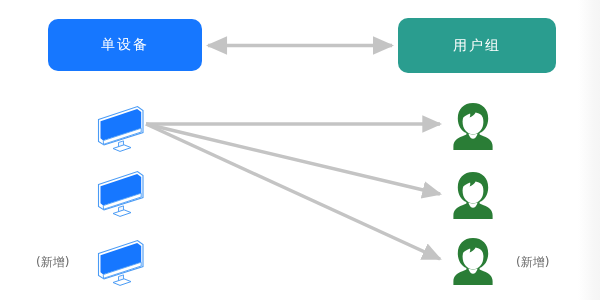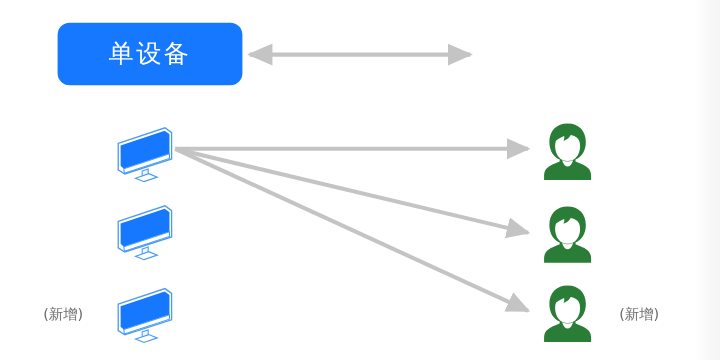--- a/index.html
+++ b/index.html
@@ -25,21 +25,21 @@
     background: linear-gradient(to right, #ffffff 0%, #f7f7f7 70%, #f5f5f5 100%);
   }
 
   .node-box {
     position: absolute;
     border-radius: 10px;
     display: flex;
     align-items: center;
     justify-content: center;
     color: #ffffff;
-    font-size: 21px;
+    font-size: 14px;
     letter-spacing: 2px;
     font-weight: 400;
     box-sizing: border-box;
   }
   #device-box {
     left: 48px;
     top: 19px;
     width: 154px;
     height: 52px;
     background: #1677ff;
@@ -103,20 +103,23 @@
     </g>
     <g>
       <line x1="146" y1="124" x2="440" y2="259" stroke="#c4c4c4" stroke-width="3.4" marker-end="url(#ah-fan)"></line>
     </g>
   </svg>
 
   <div id="device-box" class="node-box">
     <span>单设备</span>
   </div>
 
+  <div id="group-box" class="node-box">
+    <span>用户组</span>
+  </div>
 
   <div class="icon-slot" style="left:93px; top:103px;">
     <svg width="56" height="50" viewBox="0 0 56 50" xmlns="http://www.w3.org/2000/svg">
 
       <path d="M5.5,16.5 L44.5,3.5 L50,7.5 L50,29.5 L11,42 L5.5,38.5 Z" fill="#ffffff" stroke="#4a9bf5" stroke-width="1.1"></path>
       <path d="M7.5,18.2 L44.2,6.0 L48.2,8.9 L48.2,25.2 L10.2,37.6 L7.5,35.2 Z" fill="#1677ff"></path>
 
       <path d="M10.2,37.6 L48.2,25.2 L48.2,29.0 L10.6,41.3 Z" fill="#ffffff" stroke="#4a9bf5" stroke-width="0.9"></path>
 
       <path d="M25.5,39.5 L30.5,37.9 L30.5,43.5 L25.5,45.1 Z" fill="#eef5ff" stroke="#4a9bf5" stroke-width="0.9"></path>

